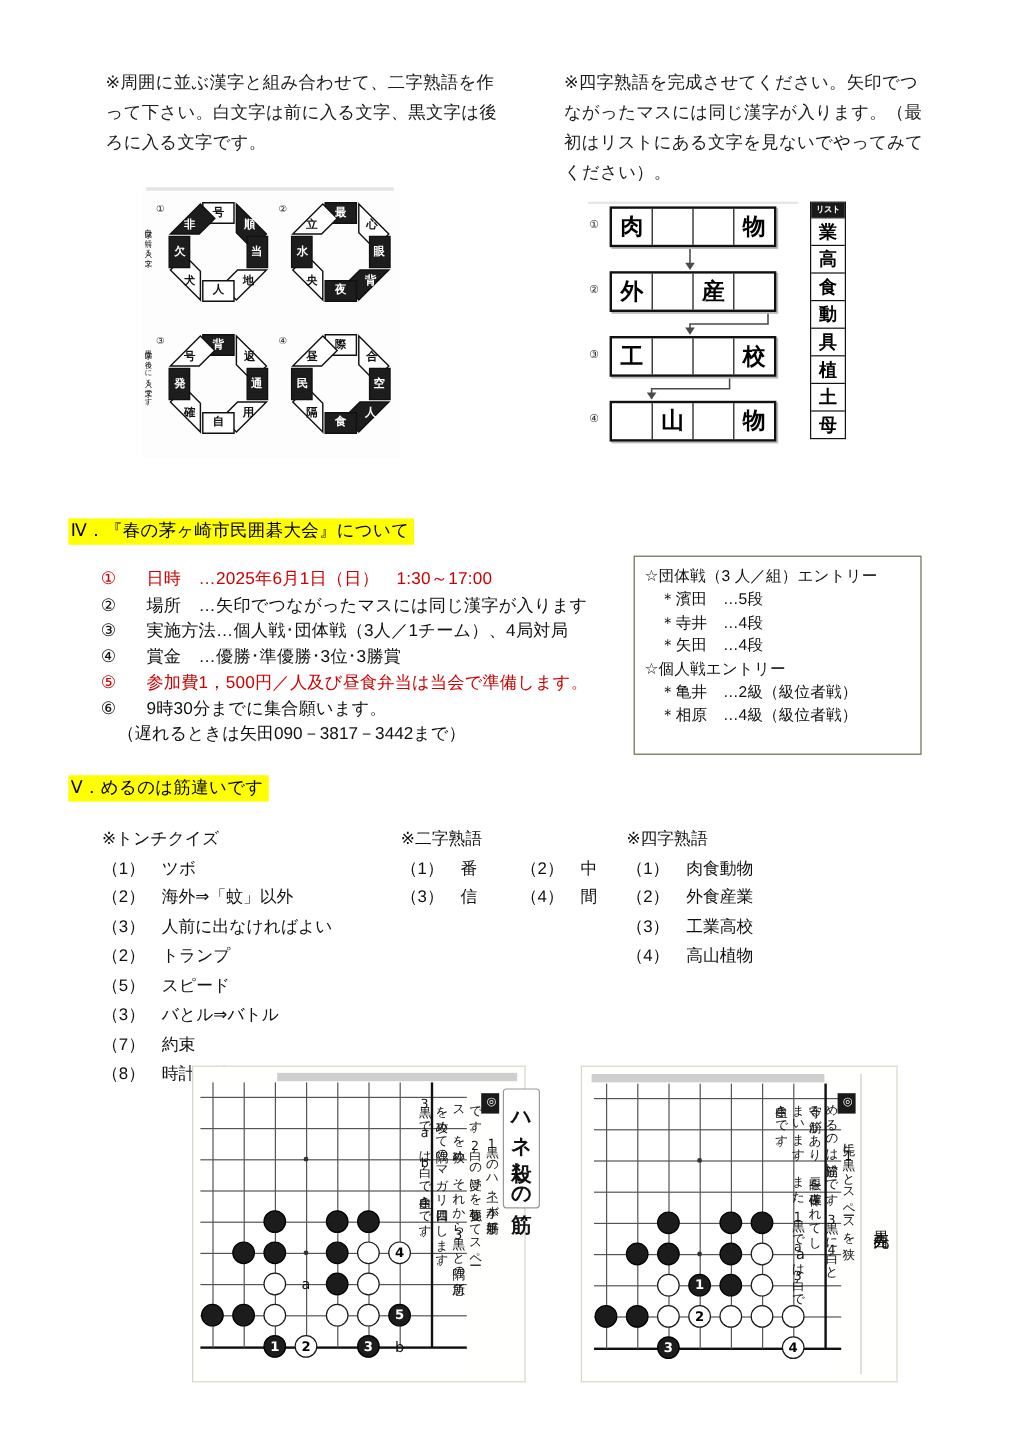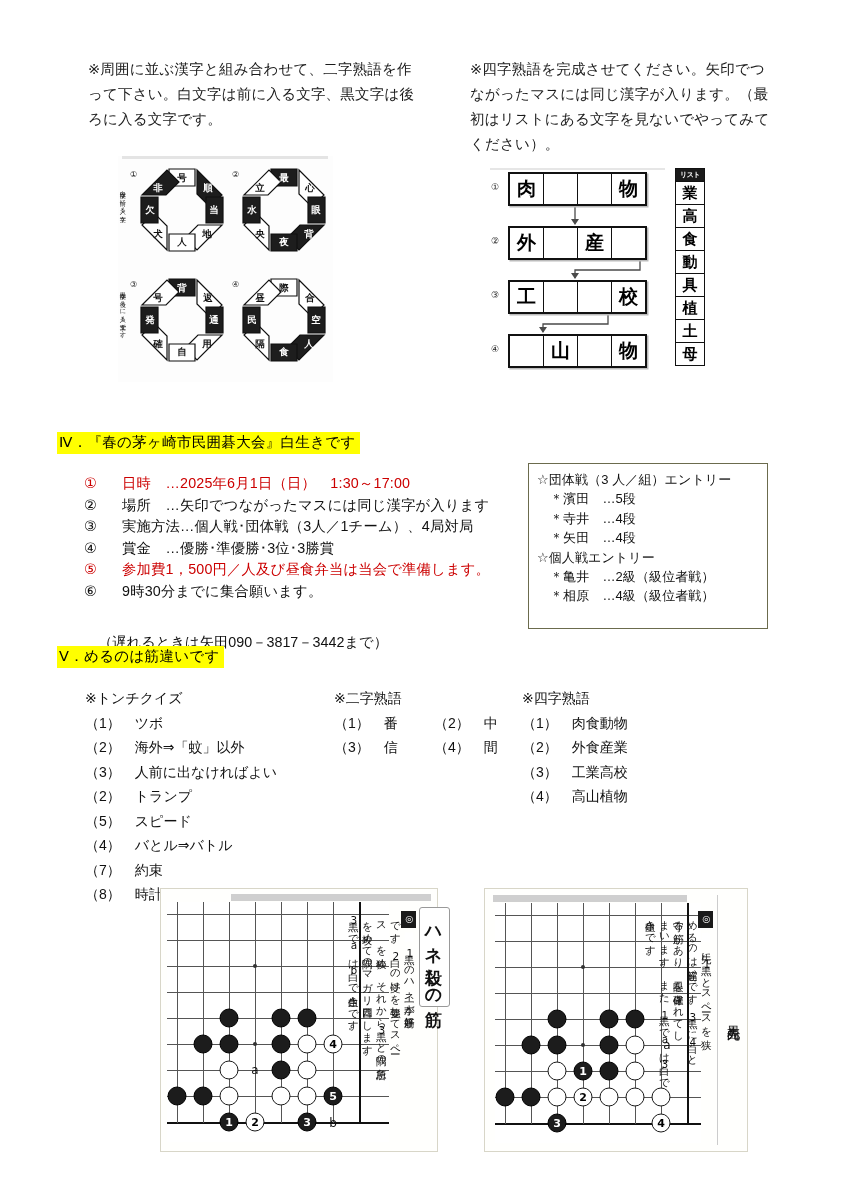--- a/index.html
+++ b/index.html
@@ -141,21 +141,21 @@
   .ev-row {
     display: flex;
     font-size: 14.3px;
     line-height: 21.5px;
     white-space: pre;
     letter-spacing: .2px;
   }
   .ev-row .ev-num { width: 38px; flex: none; }
   .ev-row.red { color: #cc0000; }
   .ev-row.black { color: #111; }
-  .ev-note { font-size: 14.3px; line-height: 21.5px; color: #111; padding-left: 14px; white-space: pre; margin-top: 30px; }
+  .ev-note { font-size: 14.3px; line-height: 21.5px; color: #111; padding-left: 14px; white-space: pre; }
 
   
   #entry-box {
     left: 528px; top: 463px; width: 240px; height: 166px;
     border: 1px solid #6b6b4d;
     background: #fff;
     padding: 6px 8px;
     box-sizing: border-box;
   }
   .entry-line {
@@ -441,21 +441,21 @@
     <div class="list-cell">食</div>
     <div class="list-cell">動</div>
     <div class="list-cell">具</div>
     <div class="list-cell">植</div>
     <div class="list-cell">土</div>
     <div class="list-cell">母</div>
   </div>
 </div>
 
 <div class="abs" id="sec4-head">
-  <span class="sec-head">Ⅳ．『春の茅ヶ崎市民囲碁大会』白生きです</span>
+  <span class="sec-head">Ⅳ．『春の茅ヶ崎市民囲碁大会』について</span>
 </div>
 
 <div class="abs" id="sec4-list">
   <div class="ev-row red">
     <span class="ev-num">①</span>
     <span>日時　…2025年6月1日（日）　1:30～17:00</span>
   </div>
   <div class="ev-row black">
     <span class="ev-num">②</span>
     <span>場所　…矢印でつながったマスには同じ漢字が入ります</span>
@@ -493,21 +493,21 @@
   <span class="sec-head">Ⅴ．めるのは筋違いです</span>
 </div>
 
 <div class="ans-col" id="ans-col-1">
   <div class="ans-title">※トンチクイズ</div>
   <div class="ans-item">（1）　ツボ</div>
   <div class="ans-item">（2）　海外⇒「蚊」以外</div>
   <div class="ans-item">（3）　人前に出なければよい</div>
   <div class="ans-item">（2）　トランプ</div>
   <div class="ans-item">（5）　スピード</div>
-  <div class="ans-item">（4）　バとル⇒バトル</div>
+  <div class="ans-item">（3）　バとル⇒バトル</div>
   <div class="ans-item">（7）　約束</div>
   <div class="ans-item">（8）　時計の針</div>
 </div>
 
 <div class="ans-col" id="ans-col-2">
   <div class="ans-title">※二字熟語</div>
   <div class="ans-inline-wrap">
     <div class="ans-item">（1）　番</div>
     <div class="ans-item">（2）　中</div>
   </div>

